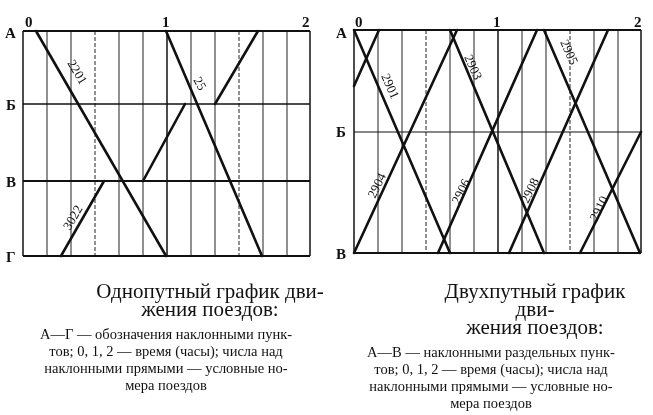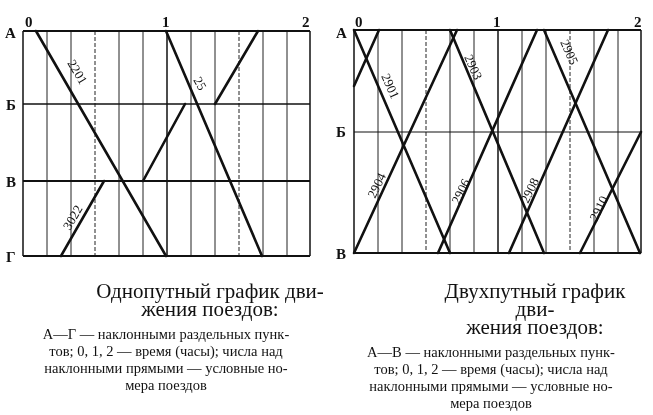--- a/index.html
+++ b/index.html
@@ -123,21 +123,21 @@
     <text class="num" transform="translate(597,222) rotate(-64)">2910</text>
   </g>
 </svg>
 
 <div id="caption-left" class="caption">
   <span class="title">
     <span>Однопутный график дви-</span><br>
     <span>жения поездов:</span>
   </span>
   <span class="desc">
-    <span>А—Г — наклонными раздельных пунк-</span><br>
+    <span>А—Г — обозначения наклонными пунк-</span><br>
     <span>тов; 0, 1, 2 — время (часы); числа над</span><br>
     <span>наклонными прямыми — условные но-</span><br>
     <span>мера поездов</span>
   </span>
 </div>
 
 <div id="caption-right" class="caption">
   <span class="title">
     <span>Двухпутный график дви-</span><br>
     <span>жения поездов:</span>

